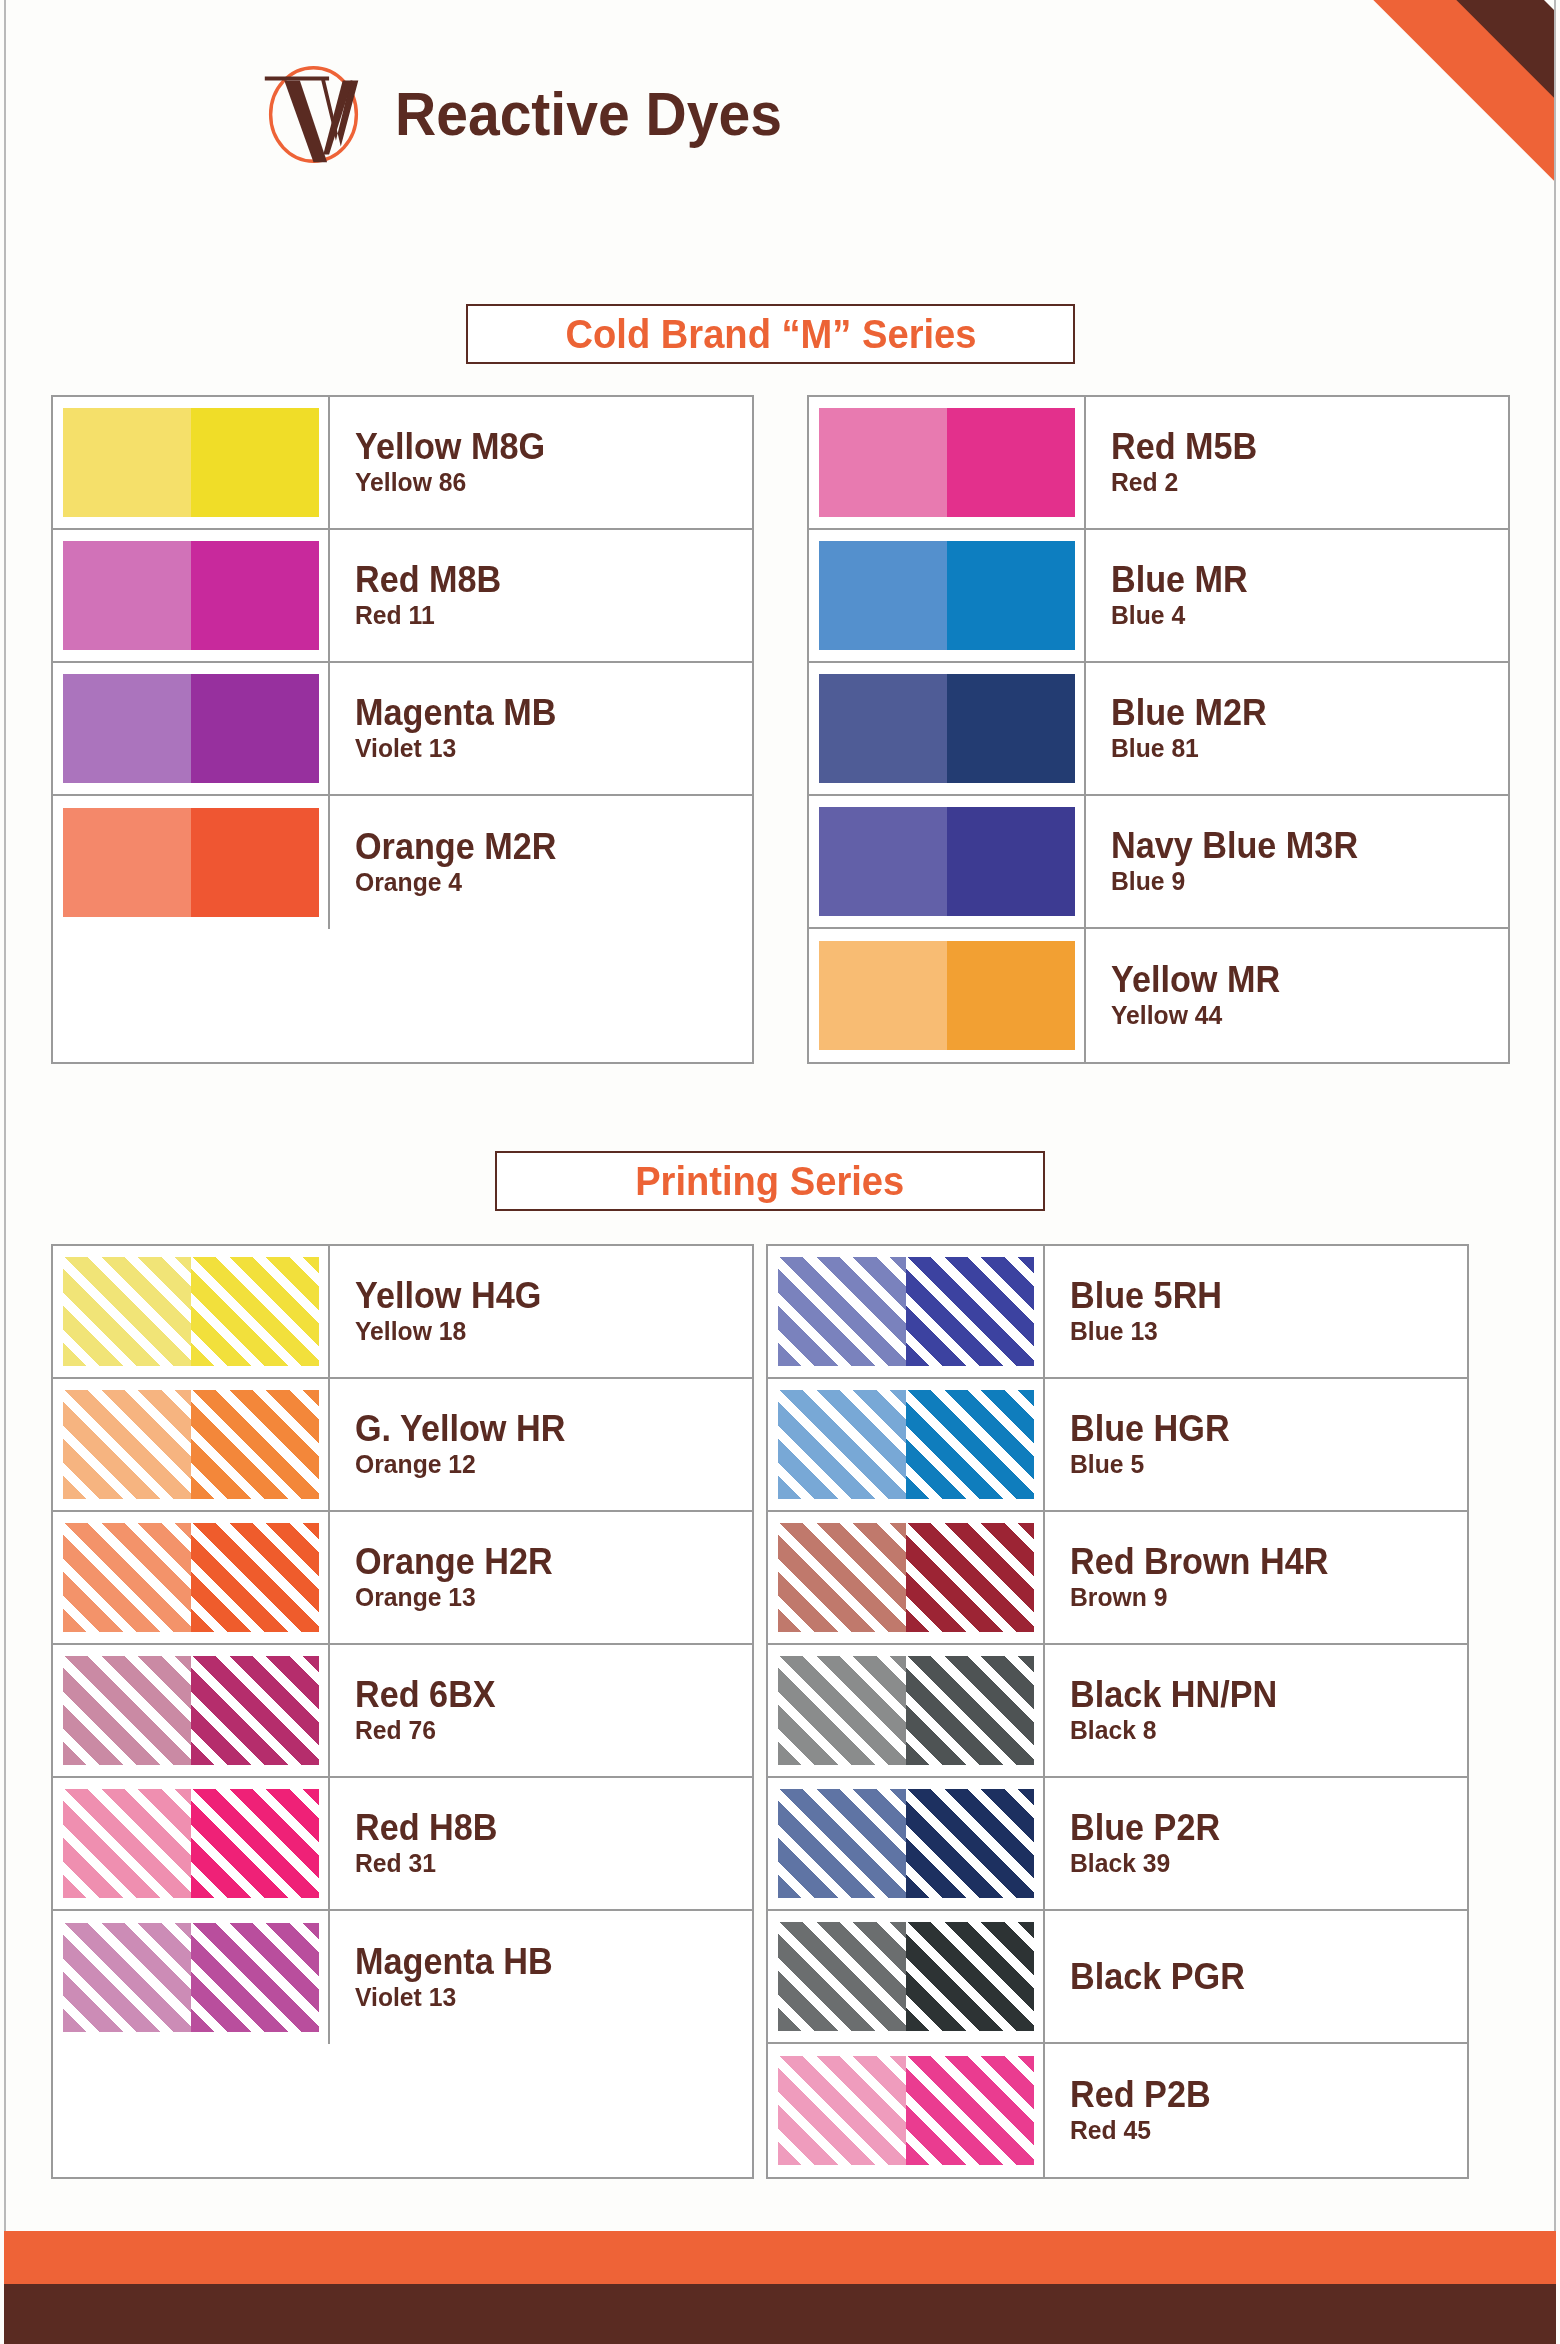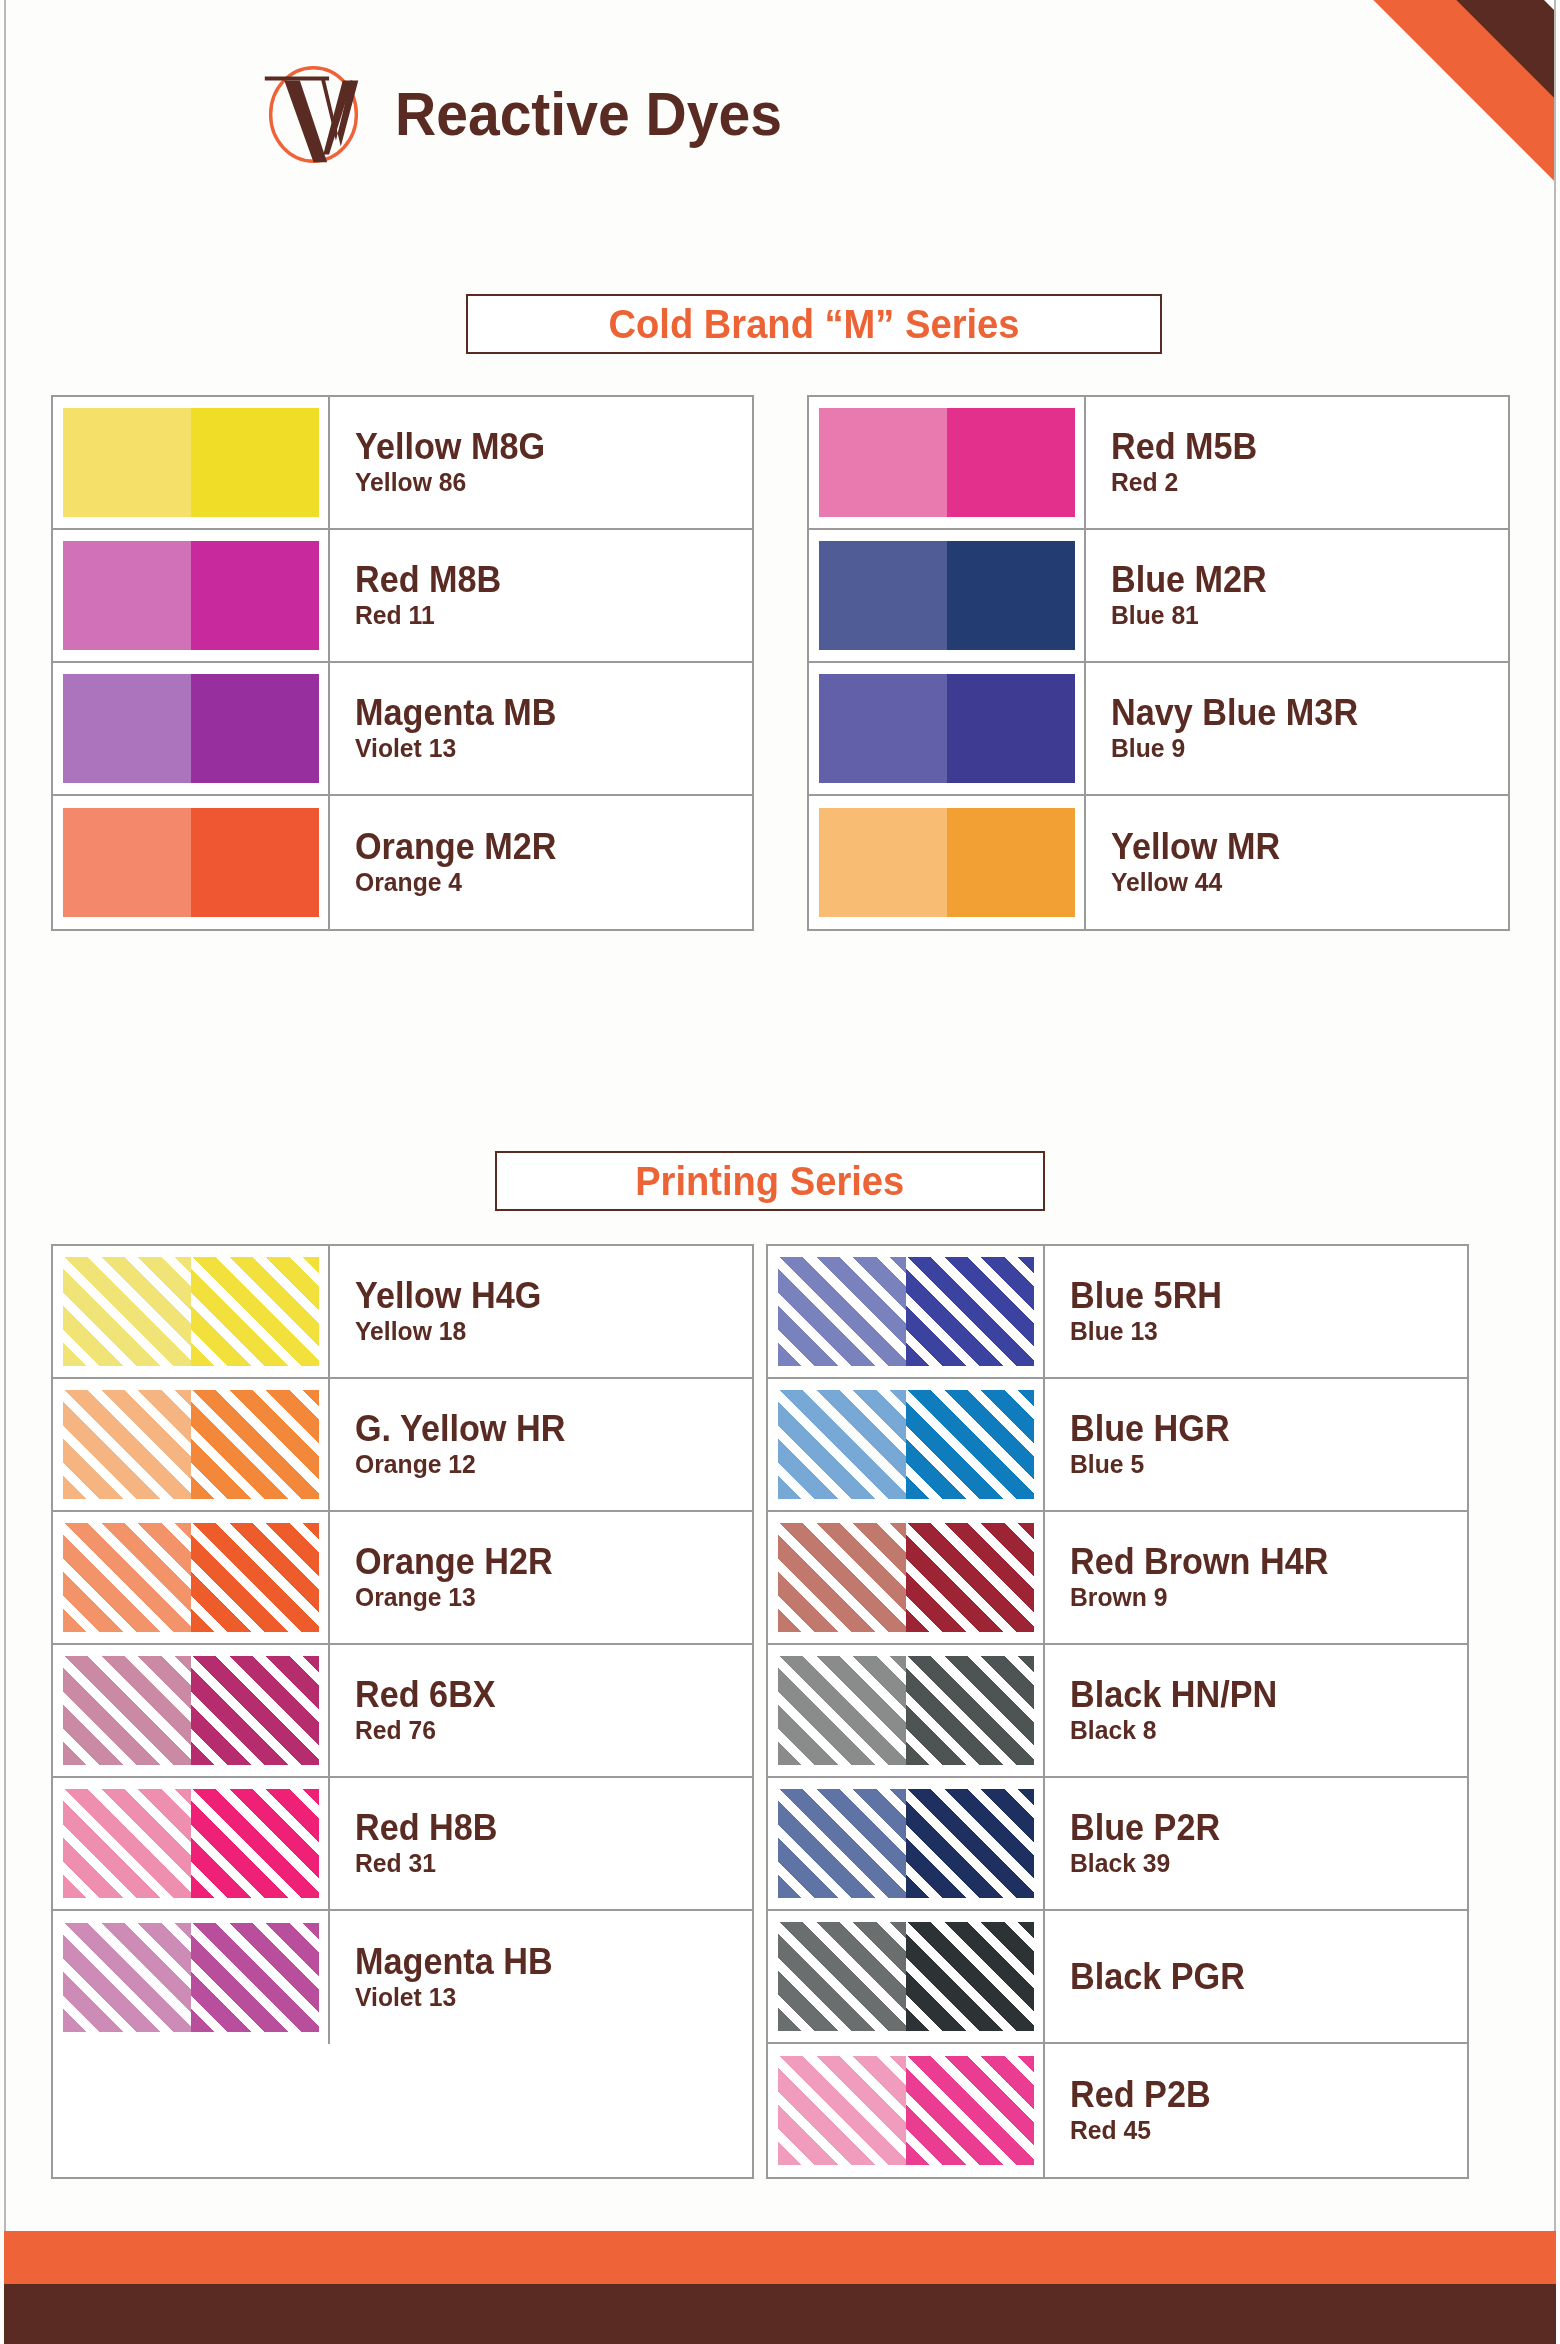--- a/index.html
+++ b/index.html
@@ -82,21 +82,21 @@
     display: flex; align-items: center; justify-content: center;
   }
   .section-plate .plate-text {
     color: #ec6335;
     font-weight: bold;
     font-size: 41px;
     font-family: "Liberation Sans Narrow", "Liberation Sans", sans-serif;
     transform: scaleX(0.93);
     white-space: nowrap;
   }
-  #plate-cold  { left: 466px; top: 294px; width: 696px; }
+  #plate-cold  { left: 466px; top: 304px; width: 609px; }
   #plate-print { left: 495px; top: 1151px; width: 550px; }
 
   
   .grid {
     position: absolute;
     display: flex;
     gap: 53px;
   }
   #grid-cold  { left: 51px; top: 395px;  width: 1459px; }
   #grid-print { left: 51px; top: 1244px; width: 1459px; gap: 12px; }
@@ -273,20 +273,32 @@
             </div>
           </div>
           <div class="label-cell">
             <div class="dye-name">Red M5B</div>
             <div class="dye-index">Red 2</div>
           </div>
         </div>
         <div class="row">
           <div class="swatch-cell">
             <div class="swatch">
+              <div class="half" style="background-color: rgb(84, 144, 205);"></div>
+              <div class="half" style="background-color: rgb(13, 126, 192);"></div>
+            </div>
+          </div>
+          <div class="label-cell">
+            <div class="dye-name">Blue MR</div>
+            <div class="dye-index">Blue 4</div>
+          </div>
+        </div>
+        <div class="row">
+          <div class="swatch-cell">
+            <div class="swatch">
               <div class="half" style="background-color: rgb(79, 92, 150);"></div>
               <div class="half" style="background-color: rgb(35, 60, 114);"></div>
             </div>
           </div>
           <div class="label-cell">
             <div class="dye-name">Blue M2R</div>
             <div class="dye-index">Blue 81</div>
           </div>
         </div>
         <div class="row">

